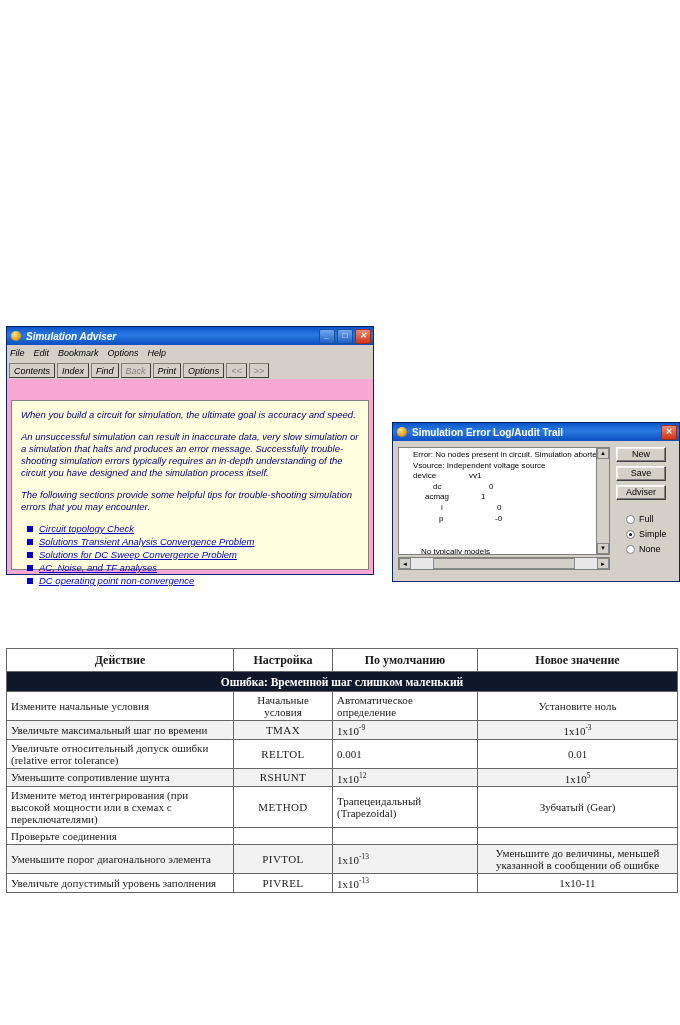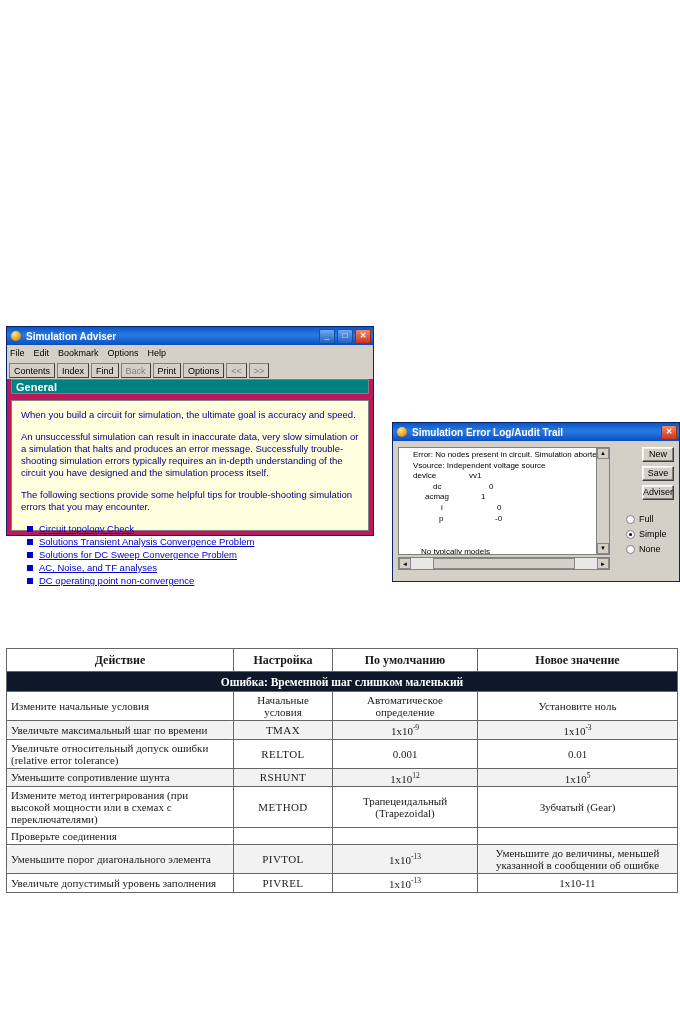--- a/index.html
+++ b/index.html
@@ -14,24 +14,25 @@
     font-family: "Liberation Sans", sans-serif;
     overflow: hidden;
   }
 
   
   #adviser-window {
     position: absolute;
     left: 6px;
     top: 326px;
     width: 368px;
-    height: 210px;
+    height: 249px;
     border: 1px solid #0a246a;
-    background: #be185d;
-    box-sizing: border-box;
+    background: #f9a8d4;
+    box-sizing: border-box;
+    font-style: italic;
   }
   .title-bar {
     height: 18px;
     background: linear-gradient(to bottom, #0a56c8 0%, #2a7ae2 45%, #0a4ec0 100%);
     display: flex;
     align-items: center;
     padding: 0 2px 0 3px;
     box-sizing: border-box;
   }
   .title-bar .t-icon {
@@ -229,22 +230,22 @@
     box-sizing: border-box;
   }
   .hscroll .thumb {
     flex: 1;
     margin: 0 22px;
     background: #d4d0c8;
     border: 1px solid #888;
   }
   .side-btn {
     position: absolute;
-    right: 5px;
-    width: 32px;
+    right: 13px;
+    width: 50px;
     height: 15px;
     font-size: 9px;
     background: #d4d0c8;
     border: 1px solid #ffffff;
     border-right-color: #404040;
     border-bottom-color: #404040;
     box-shadow: inset -1px -1px 0 #808080, inset 1px 1px 0 #f0f0f0;
     text-align: center;
     line-height: 13px;
     box-sizing: border-box;
@@ -311,21 +312,21 @@
   .band td {
     background: #0f172a;
     color: #ffffff;
     text-align: center;
     font-weight: bold;
     font-size: 11.5px;
     height: 15px;
   }
   .col-action { width: 218px; text-align: left; border-radius: 6px; }
   .col-setting { width: 90px; text-align: center; }
-  .col-default { width: 136px; text-align: center; }
+  .col-default { width: 136px; text-align: left; }
   .col-new { text-align: center; }
   tbody tr.alt td { background: #f2f2f2; }
   tbody tr td { background: #ffffff; }
   tbody tr.alt td.col-setting,
   tbody tr.alt td.col-default,
   tbody tr.alt td.col-new { background: #f2f2f2; }
   .mono-name { font-family: "Liberation Serif", serif; letter-spacing: .4px; }
   sup { font-size: 7.5px; }
 </style>
 </head>
@@ -356,21 +357,20 @@
     <span class="tb-btn">Contents</span>
     <span class="tb-btn">Index</span>
     <span class="tb-btn">Find</span>
     <span class="tb-btn disabled">Back</span>
     <span class="tb-btn">Print</span>
     <span class="tb-btn">Options</span>
     <span class="tb-btn disabled">&lt;&lt;</span>
     <span class="tb-btn disabled">&gt;&gt;</span>
   </div>
 
-  <div class="section-head">General</div>
 
   <div class="content-pane">
     <p>When you build a circuit for simulation, the ultimate goal is accuracy and speed.</p>
     <p>An unsuccessful simulation can result in inaccurate data, very slow simulation or a simulation that halts and produces an error message. Successfully trouble-shooting simulation errors typically requires an in-depth understanding of the circuit you have designed and the simulation process itself.</p>
     <p>The following sections provide some helpful tips for trouble-shooting simulation errors that you may encounter.</p>
     <ul class="link-list">
       <li>
         <span class="bullet"></span>
         <a href="#">Circuit topology Check</a>
       </li>

